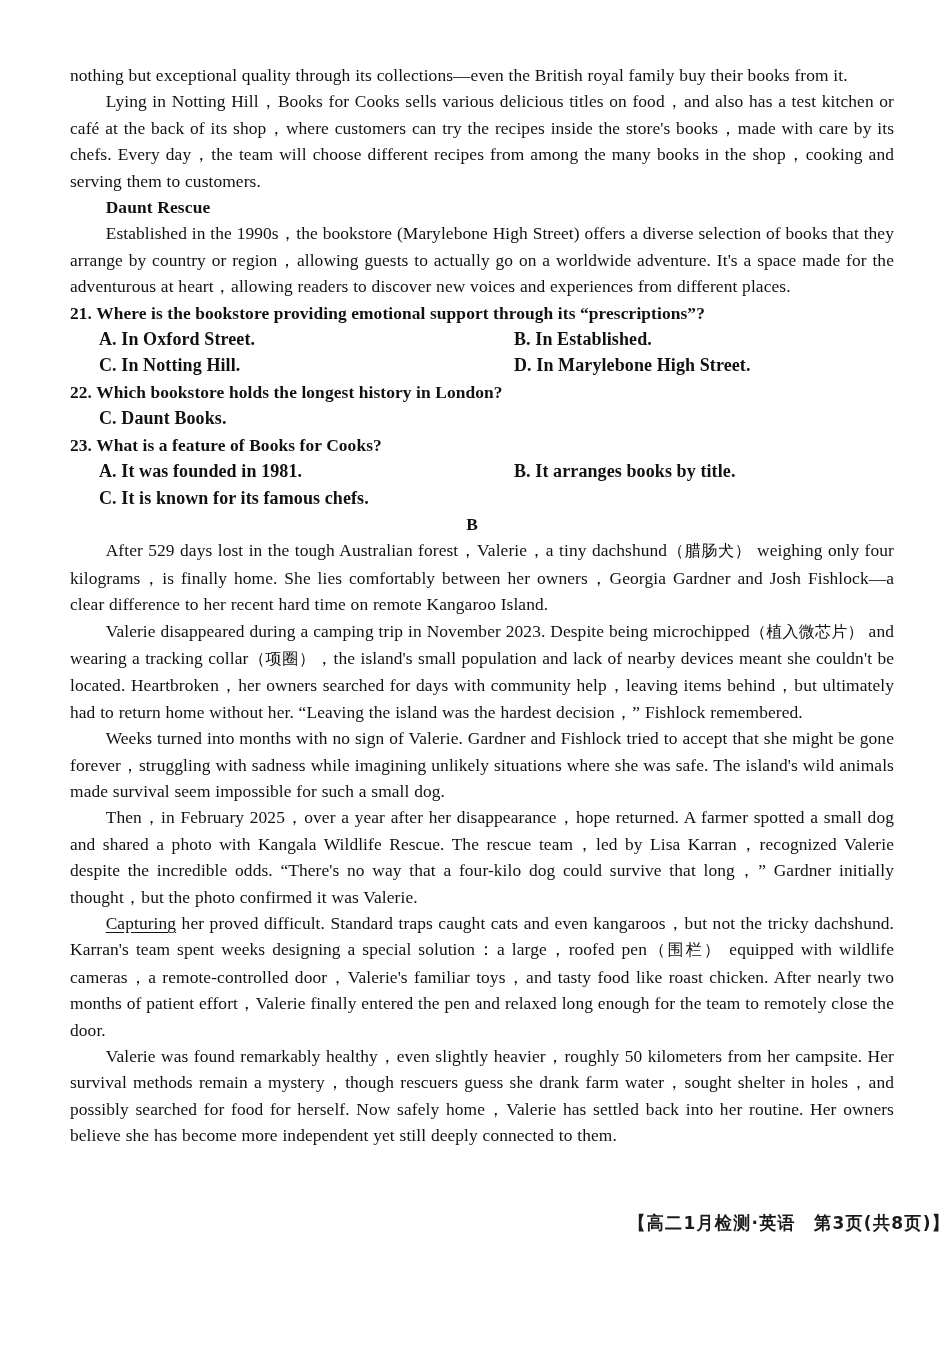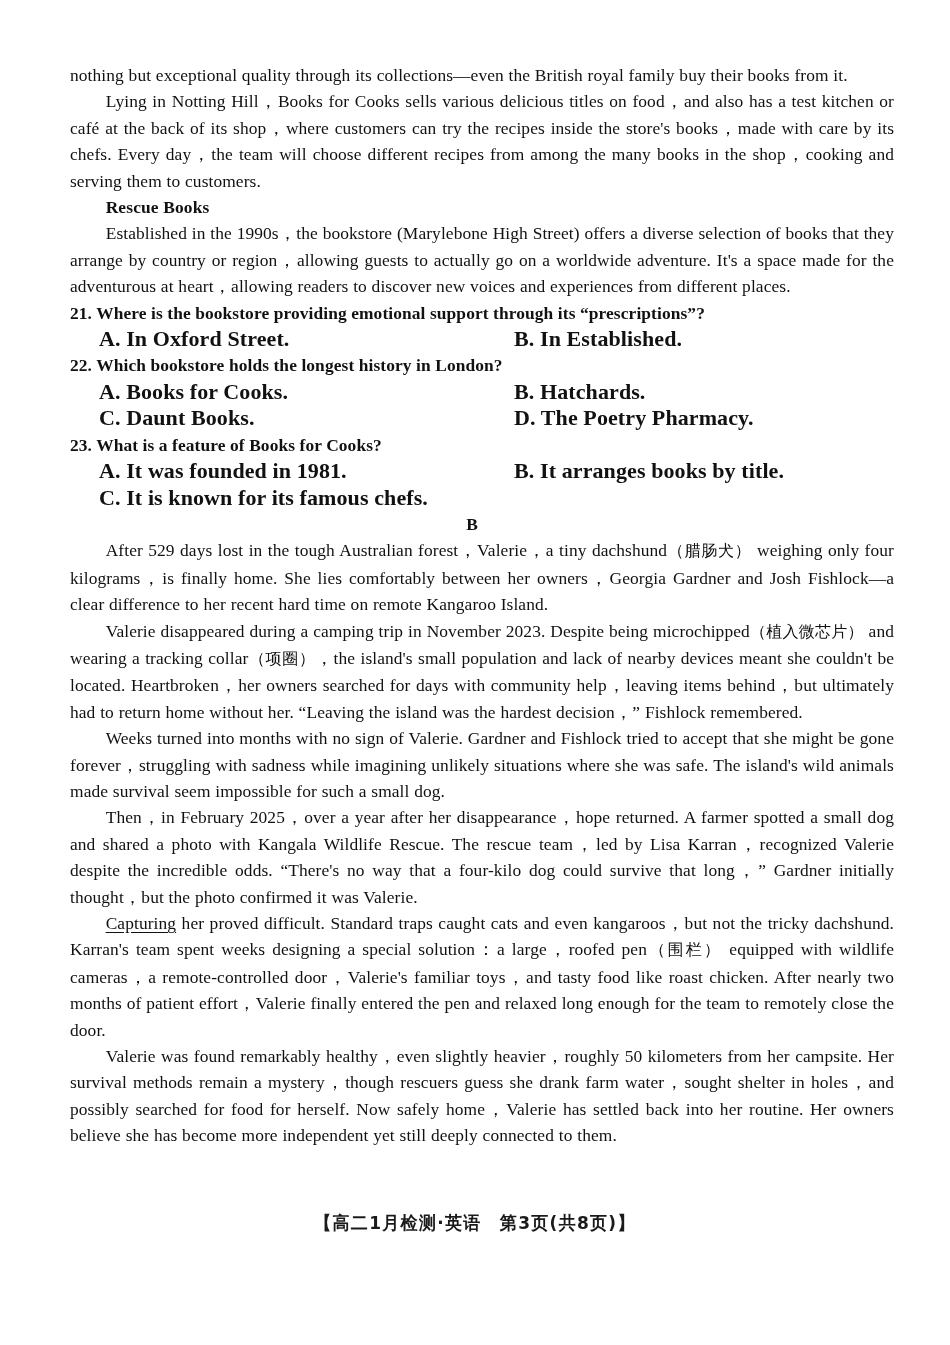--- a/index.html
+++ b/index.html
@@ -65,21 +65,21 @@
     font-weight: bold;
   }
   .qstem {
     margin: 0;
     font-size: 17.4px;
     line-height: 26.4px;
     letter-spacing: 0.1px;
   }
   .opt-row {
     display: flex;
-    font-size: 22px;
+    font-size: 18px;
     line-height: 26.4px;
     padding-left: 29px;
     letter-spacing: 0.1px;
   }
   .opt-a, .opt-c { width: 415px; flex: 0 0 415px; }
   .opt-b, .opt-d { flex: 1 1 auto; }
 
   
   .cn {
     font-family: "DejaVu Sans", "Liberation Sans", sans-serif;
@@ -89,21 +89,21 @@
     text-decoration: underline;
     text-underline-offset: 2.5px;
   }
 
   
   .footer {
     position: absolute;
     left: 0;
     top: 1212px;
     width: 950px;
-    text-align: center;
+    text-align: right;
   }
   .footer-text {
     display: inline-block;
     font-family: "DejaVu Sans", "Liberation Sans", sans-serif;
     font-weight: bold;
     font-size: 17px;
     letter-spacing: 1.3px;
     color: #1a1a1a;
     transform: scaleY(1.06);
   }
@@ -111,40 +111,39 @@
 </head>
 <body>
 
 <div class="page">
   <div class="body-col">
 
     <p class="para">nothing but exceptional quality through its collections—even the British royal family buy their books from it.</p>
 
     <p class="para indent">Lying in Notting Hill，Books for Cooks sells various delicious titles on food，and also has a test kitchen or café at the back of its shop，where customers can try the recipes inside the store's books，made with care by its chefs. Every day，the team will choose different recipes from among the many books in the shop，cooking and serving them to customers.</p>
 
-    <h3 class="sub">Rescue Books</h3>
+    <h3 class="sub">Daunt Rescue</h3>
     <p class="para indent">Established in the 1990s，the bookstore (Marylebone High Street) offers a diverse selection of books that they arrange by country or region，allowing guests to actually go on a worldwide adventure. It's a space made for the adventurous at heart，allowing readers to discover new voices and experiences from different places.</p>
 
     <div class="qblock">
       <p class="qstem"><span>21.</span> <span>Where is the bookstore providing emotional support through its “prescriptions”?</span></p>
       <div class="opt-row">
         <span class="opt-a">A. In Oxford Street.</span>
         <span class="opt-b">B. In Established.</span>
       </div>
+      <div class="opt-row">
+        <span class="opt-c">C. In Notting Hill.</span>
+        <span class="opt-d">D. In Marylebone High Street.</span>
+      </div>
     </div>
 
     <div class="qblock">
       <p class="qstem"><span>22.</span> <span>Which bookstore holds the longest history in London?</span></p>
       <div class="opt-row">
-        <span class="opt-a">A. Books for Cooks.</span>
-        <span class="opt-b">B. Hatchards.</span>
-      </div>
-      <div class="opt-row">
         <span class="opt-c">C. Daunt Books.</span>
-        <span class="opt-d">D. The Poetry Pharmacy.</span>
       </div>
     </div>
 
     <div class="qblock">
       <p class="qstem"><span>23.</span> <span>What is a feature of Books for Cooks?</span></p>
       <div class="opt-row">
         <span class="opt-a">A. It was founded in 1981.</span>
         <span class="opt-b">B. It arranges books by title.</span>
       </div>
       <div class="opt-row">

